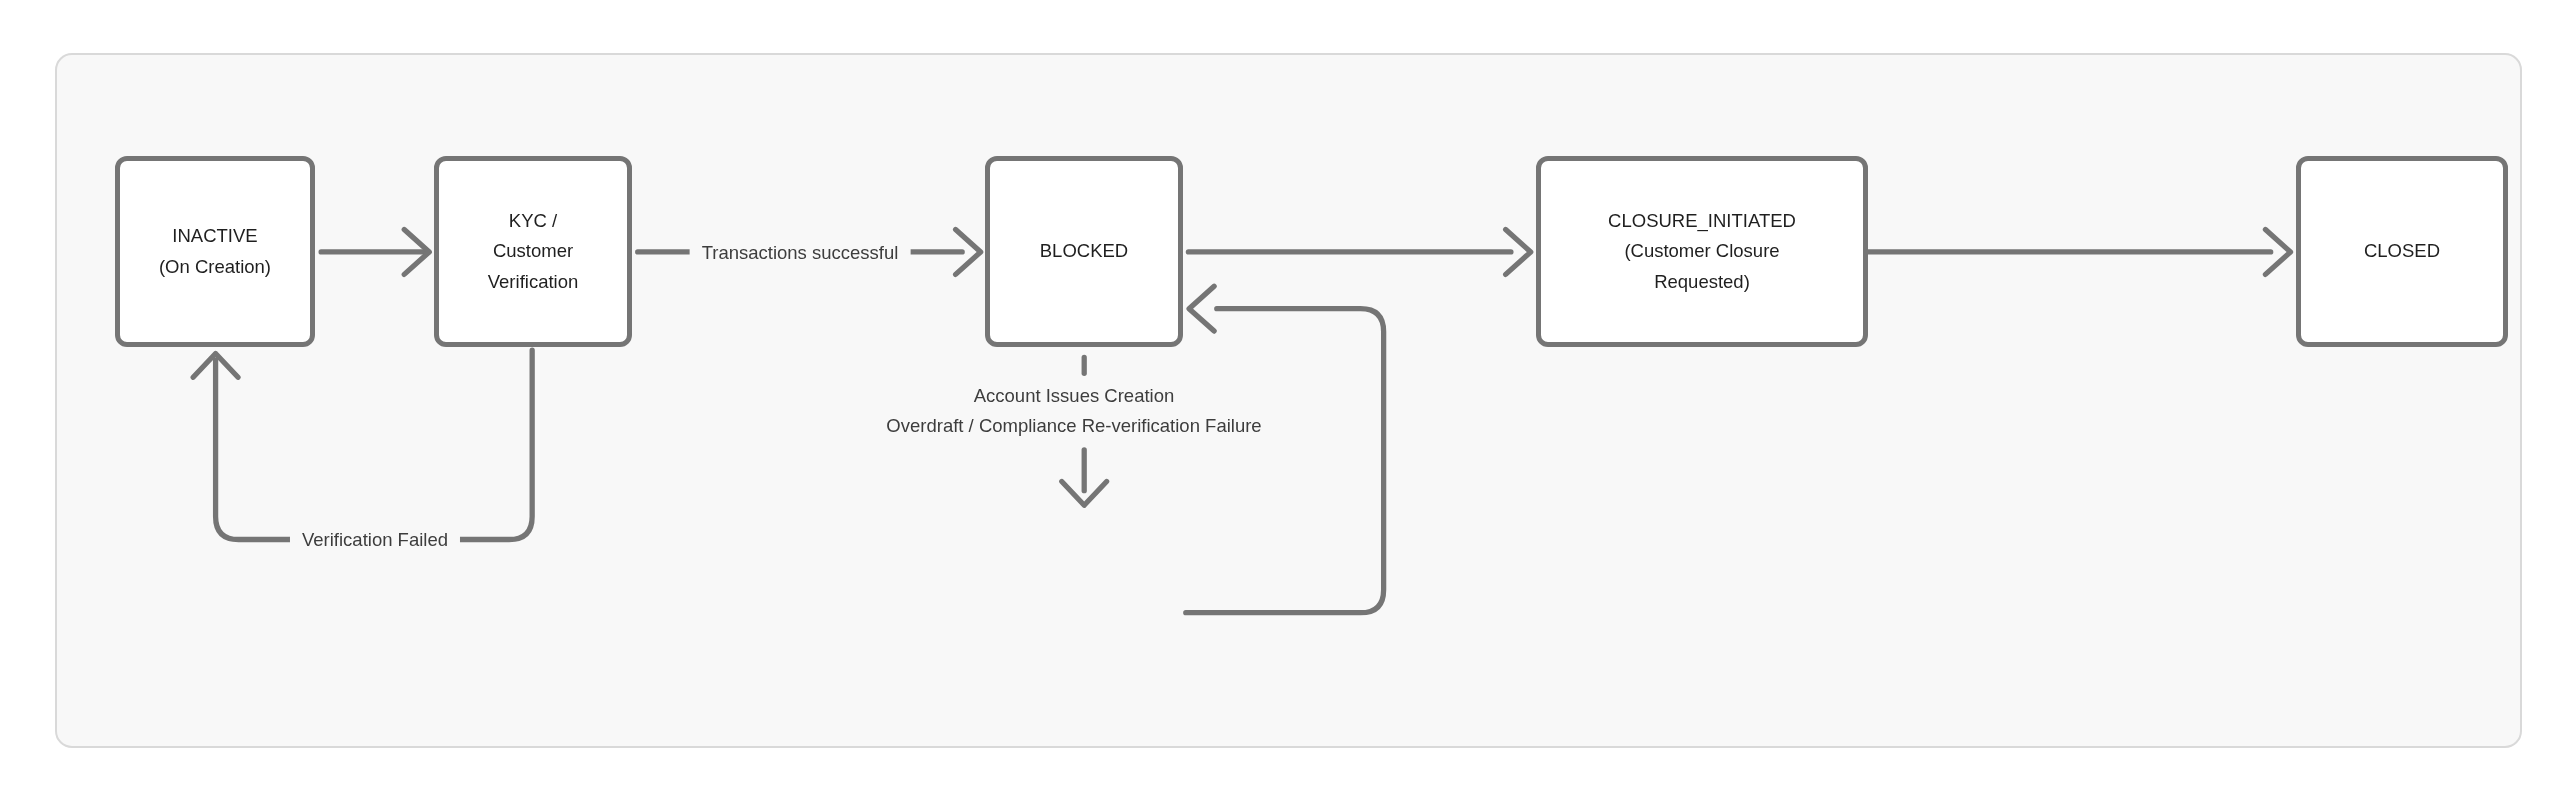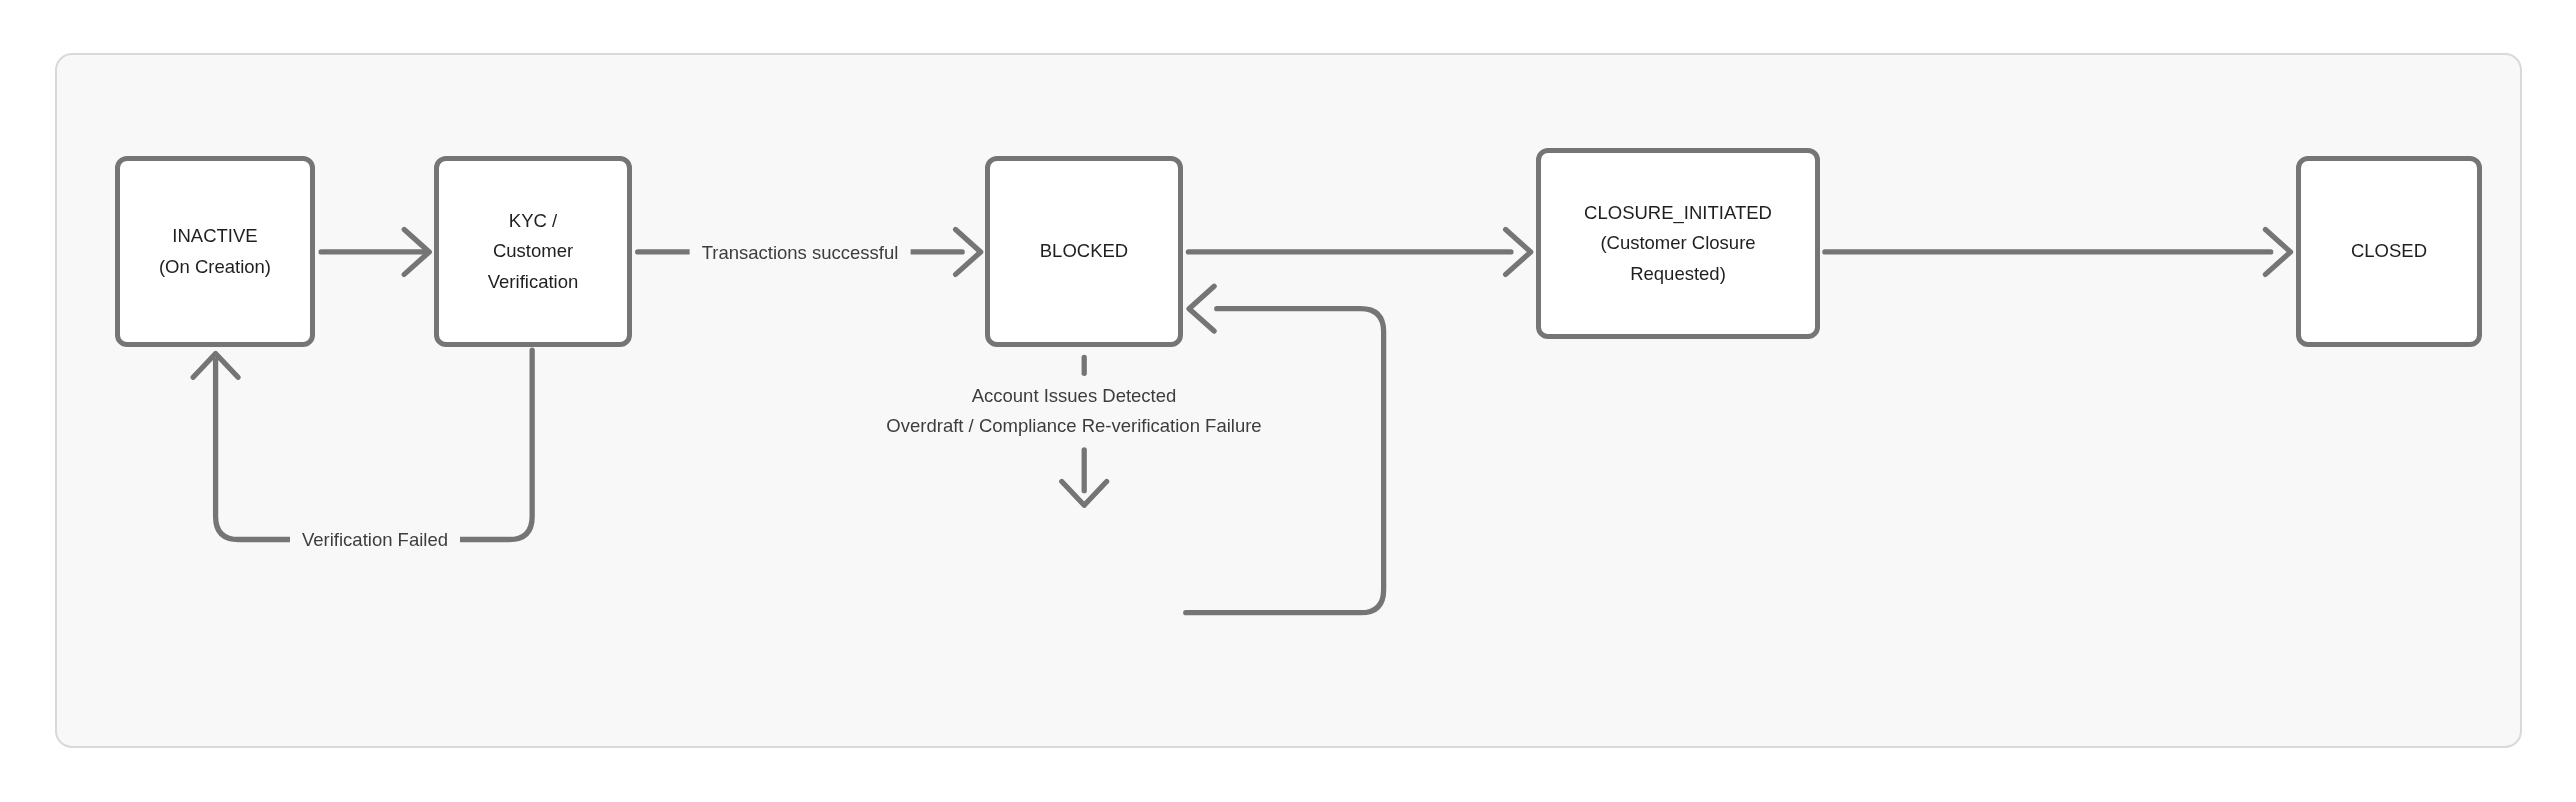--- a/index.html
+++ b/index.html
@@ -24,22 +24,22 @@
     border: 5.3px solid #757575;
     border-radius: 12px;
     display: flex; align-items: center; justify-content: center;
     text-align: center;
     font-size: 18.5px; line-height: 1.65; color: #1f1f1f;
     white-space: pre-line;
   }
   .node-inactive { left: 115px;  top: 156px; width: 200px; height: 191px; }
   .node-kyc      { left: 434px;  top: 156px; width: 198px; height: 191px; }
   .node-active   { left: 985px; top: 156px; width: 198px; height: 191px; }
-  .node-closure  { left: 1536px; top: 148px; width: 284px; height: 191px; }
-  .node-closed   { left: 2296px; top: 156px; width: 186px; height: 191px; }
+  .node-closure  { left: 1536px; top: 156px; width: 332px; height: 191px; }
+  .node-closed   { left: 2296px; top: 156px; width: 212px; height: 191px; }
   .node-blocked  { left: 985px; top: 517px; width: 198px; height: 193px; }
   .edge-label {
     position: absolute; transform: translate(-50%, -50%);
     background: #f8f8f8; color: #3d3d3d;
     font-size: 18.5px; line-height: 1.65;
     text-align: center; white-space: pre-line;
     padding: 2.6px 12px;
   }
   .lbl-verification-successful { left: 800px; top: 253px; }
   .lbl-pending                 { left: 2060px; top: 253px; }
@@ -94,18 +94,18 @@
   <div class="node node-closure">
     <span>CLOSURE_INITIATED
 (Customer Closure
 Requested)</span>
   </div>
   <div class="node node-closed">
     <span>CLOSED</span>
   </div>
 
   <div class="edge-label lbl-verification-successful">Transactions successful</div>
-  <div class="edge-label lbl-account-issues">Account Issues Detected
+  <div class="edge-label lbl-account-issues">Account Issues Creation
 Overdraft / Compliance Re-verification Failure</div>
   <div class="edge-label lbl-verification-failed">Verification Failed</div>
 
 </div>
 
 
 </body></html>

